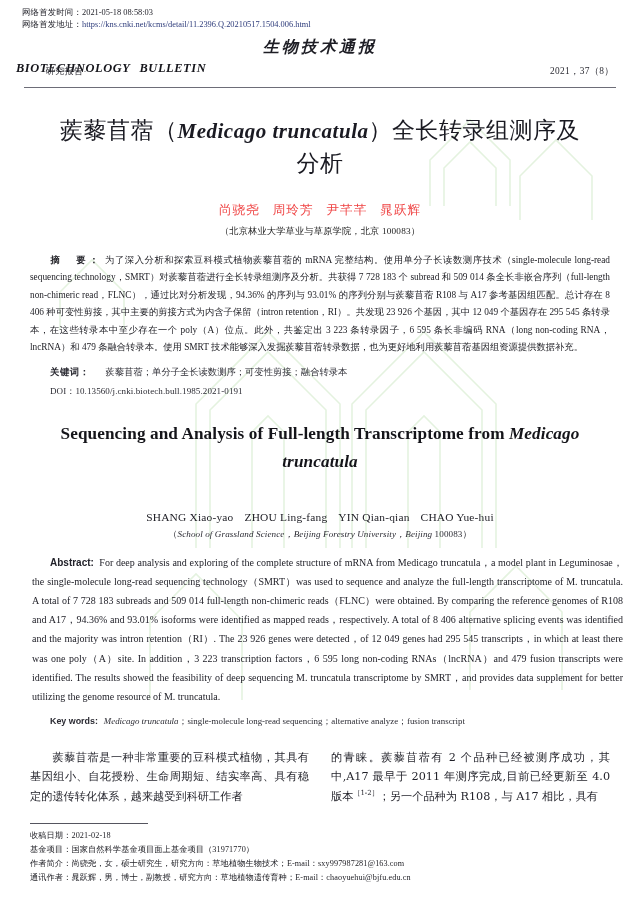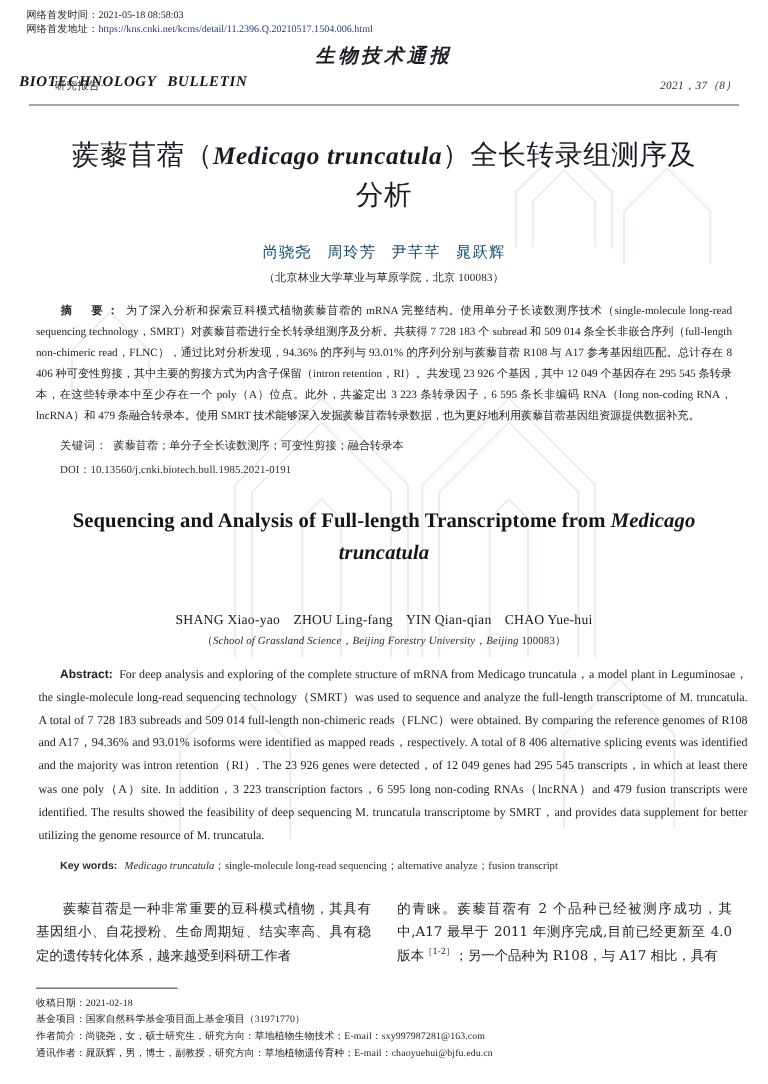--- a/index.html
+++ b/index.html
@@ -85,21 +85,20 @@
     font-weight: 700;
     letter-spacing: .6px;
     color: #15151b;
   }
   .runhead-center .gap { display: inline-block; width: 9px; }
   .runhead-right {
     position: absolute;
     right: 26px; top: 4px;
     font-size: 9.4px;
     letter-spacing: .3px;
-    font-style: italic;
   }
   .rule {
     margin: 4px 24px 0 24px;
     border-top: 1px solid #6d6d78;
   }
 
   
   .cn-title {
     margin: 26px 44px 0 44px;
     text-align: center;
@@ -116,21 +115,21 @@
     font-weight: 700;
     font-size: 21px;
   }
 
   .cn-authors {
     margin-top: 22px;
     text-align: center;
     font-size: 12.6px;
     letter-spacing: 1px;
     font-family: "DejaVu Serif", "Liberation Serif", serif;
-    color: #0c4a6e;
+    color: #ef4444;
   }
   .cn-authors .sep { display: inline-block; width: 13px; }
   .cn-affil {
     margin-top: 6px;
     text-align: center;
     font-size: 9.2px;
     letter-spacing: .2px;
     color: #222;
   }
 
@@ -148,21 +147,21 @@
     letter-spacing: 3px;
     margin-right: 3px;
   }
   .cn-abs .indent { display: inline-block; width: 20px; }
   .cn-kw {
     margin: 7px 30px 0 30px;
     font-size: 9.3px;
     line-height: 1.8;
     text-indent: 20px;
   }
-  .cn-kw .lead { font-weight: 400; letter-spacing: .6px; margin-right: 5px; }
+  .cn-kw .lead { font-weight: 700; letter-spacing: .6px; margin-right: 16px; }
   .cn-doi {
     margin: 5px 30px 0 30px;
     font-size: 9px;
     text-indent: 20px;
     letter-spacing: .1px;
   }
 
   
   .en-title {
     margin: 22px 42px 0 42px;

